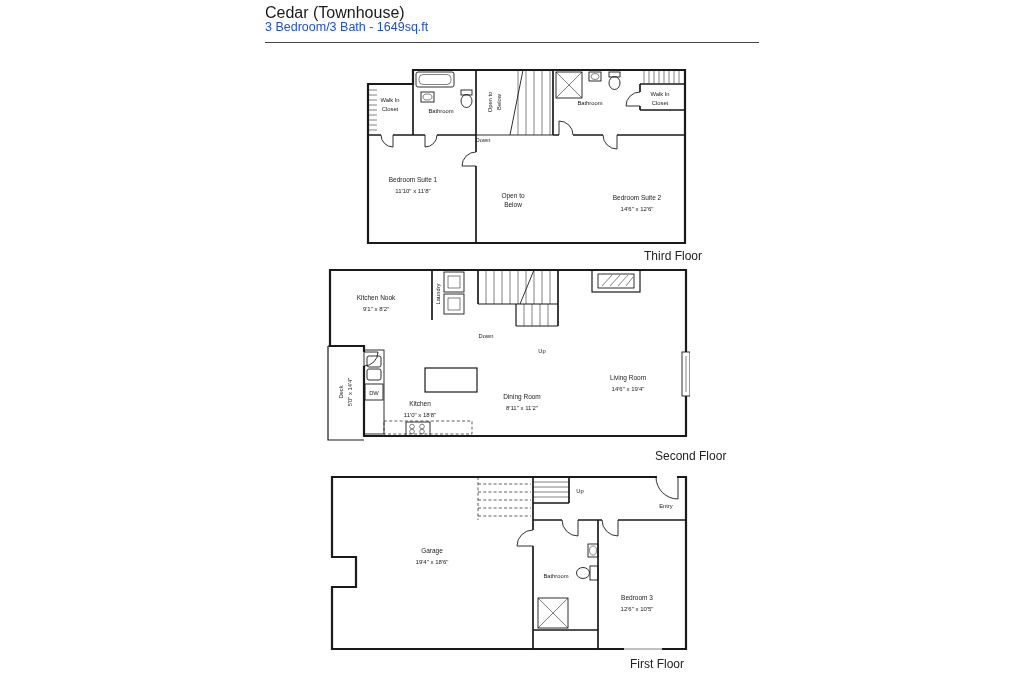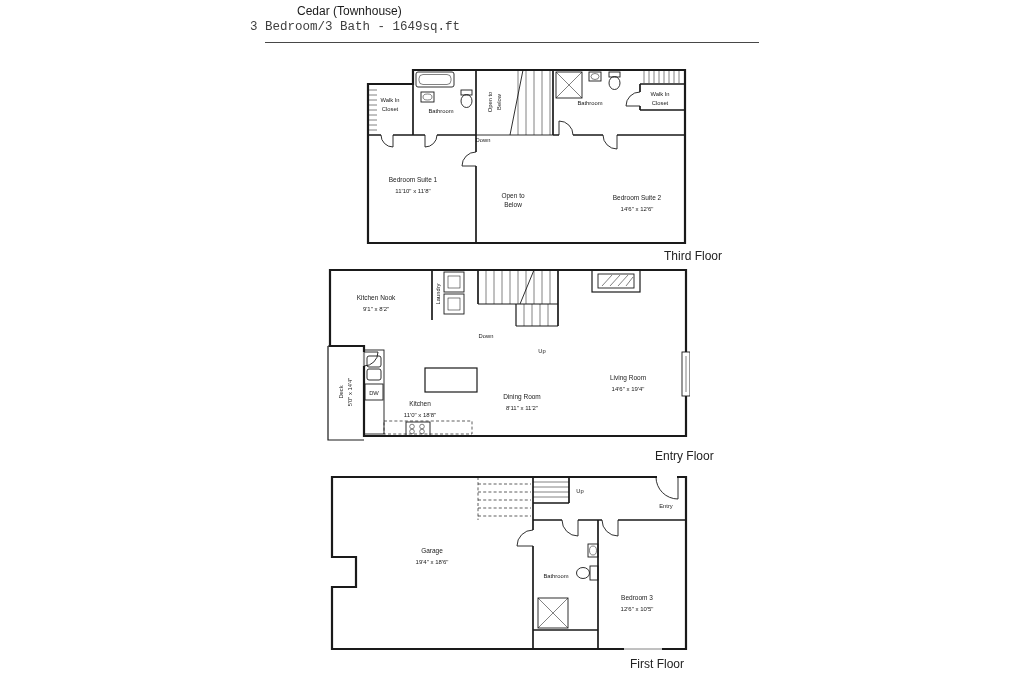--- a/index.html
+++ b/index.html
@@ -1,19 +1,19 @@
 <!DOCTYPE html>
 <html><head>
 <meta charset="utf-8">
 <style>
   * { margin:0; padding:0; box-sizing:border-box; }
   html,body { background:#ffffff; font-family:"Liberation Sans", sans-serif; }
   .page { position:relative; width:1024px; height:683px; background:#fff; overflow:hidden; }
-  .hdr-title { position:absolute; left:265px; top:4px; font-size:12px; color:#1a1a1a;margin-left:32px; }
-  .hdr-sub   { position:absolute; left:250px; top:20px; font-size:12.5px; color:#404040;font-family:Liberation Mono, monospace; }
+  .hdr-title { position:absolute; left:265px; top:4px; font-size:16px; color:#1a1a1a; }
+  .hdr-sub   { position:absolute; left:265px; top:20px; font-size:12.5px; color:#1d4ed8; }
   .hdr-rule  { position:absolute; left:265px; top:42px; width:494px; height:0; border-top:1.5px solid #474747; }
   .floor-svg { position:absolute; }
   .caption   { position:absolute; font-size:12px; color:#222; }
   svg text { fill:#1a1a1a; font-family:"Liberation Sans", sans-serif; }
   .lbl  { font-size:6.5px; text-anchor:middle; }
   .dim  { font-size:6px;   text-anchor:middle; }
   .sm   { font-size:5.8px; text-anchor:middle; }
   .wall  { stroke:#1a1a1a; stroke-width:2.2; fill:none; stroke-linejoin:miter; }
   .iwall { stroke:#1a1a1a; stroke-width:1.7; fill:none; }
   .mid   { stroke:#1a1a1a; stroke-width:1.2; fill:none; }
@@ -97,21 +97,21 @@
     <text class="sm" x="227" y="41">Bathroom</text>
     <text class="sm" x="297" y="32">Walk In</text>
     <text class="sm" x="297" y="41">Closet</text>
     <text class="lbl" x="50" y="118">Bedroom Suite 1</text>
     <text class="dim" x="50" y="129">11'10" x 11'8"</text>
     <text class="lbl" x="150" y="134">Open to</text>
     <text class="lbl" x="150" y="143">Below</text>
     <text class="lbl" x="274" y="136">Bedroom Suite 2</text>
     <text class="dim" x="274" y="147">14'6" x 12'6"</text>
   </svg>
-  <div class="caption" style="left:664px;top:249px">Third Floor</div>
+  <div class="caption" style="left:644px;top:249px">Third Floor</div>
 
   <svg class="floor-svg" style="left:320px;top:264px" width="370" height="182" viewBox="0 0 370 182">
     <g>
       <path class="wall" d="M10 6 H366 V172 H44 V82 H10 Z"></path>
       <path class="iwall" d="M112 6 V56"></path>
     </g>
     <g>
       <path class="mid" d="M8 82 V176 H44 M8 82 H10"></path>
     </g>
     <g>
@@ -176,21 +176,21 @@
     <g transform="rotate(-90 26 128)">
       <text class="sm" x="26" y="125">Deck</text>
       <text class="sm" x="26" y="134">5'0" x 14'4"</text>
     </g>
     <text class="sm" x="54" y="130.5">DW</text>
     <text class="lbl" x="100" y="142">Kitchen</text>
     <text class="dim" x="100" y="153">11'0" x 18'8"</text>
     <text class="lbl" x="202" y="135">Dining Room</text>
     <text class="dim" x="202" y="146">8'11" x 11'2"</text>
   </svg>
-  <div class="caption" style="left:655px;top:449px">Entry Floor</div>
+  <div class="caption" style="left:655px;top:449px">Second Floor</div>
 
   <svg class="floor-svg" style="left:326px;top:472px" width="362" height="182" viewBox="0 0 362 182">
     <g>
       <path class="wall" d="M6 5 H360 V177 H6 V115 H30 V85 H6 Z"></path>
       <path class="iwall" d="M207 5 V58 M207 74 V177"></path>
       <path class="iwall" d="M207 48 H236 M252 48 H276 M292 48 H360"></path>
       <path class="iwall" d="M272 48 V177 M207 158 H272"></path>
     </g>
     <g>
       <line class="gap" x1="331" y1="5" x2="351" y2="5"></line>

